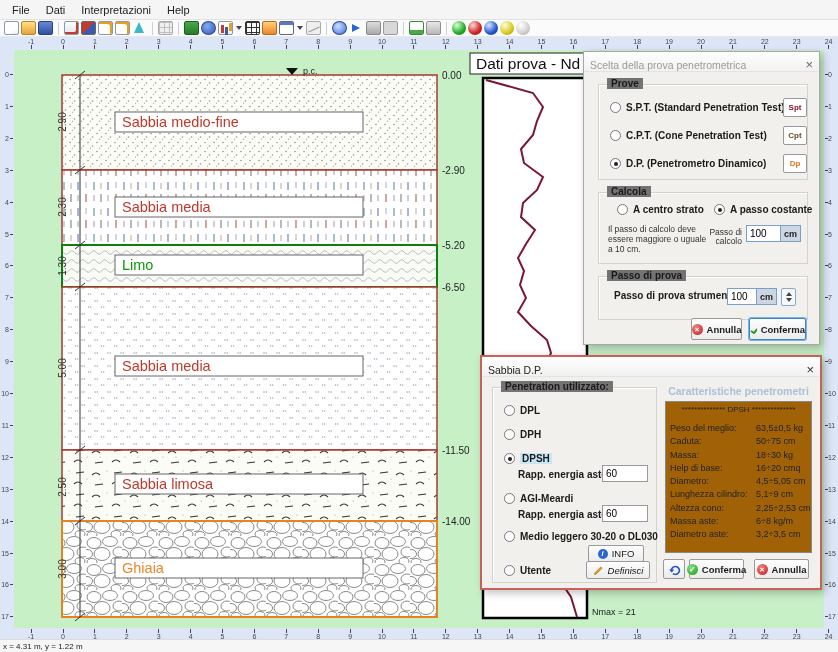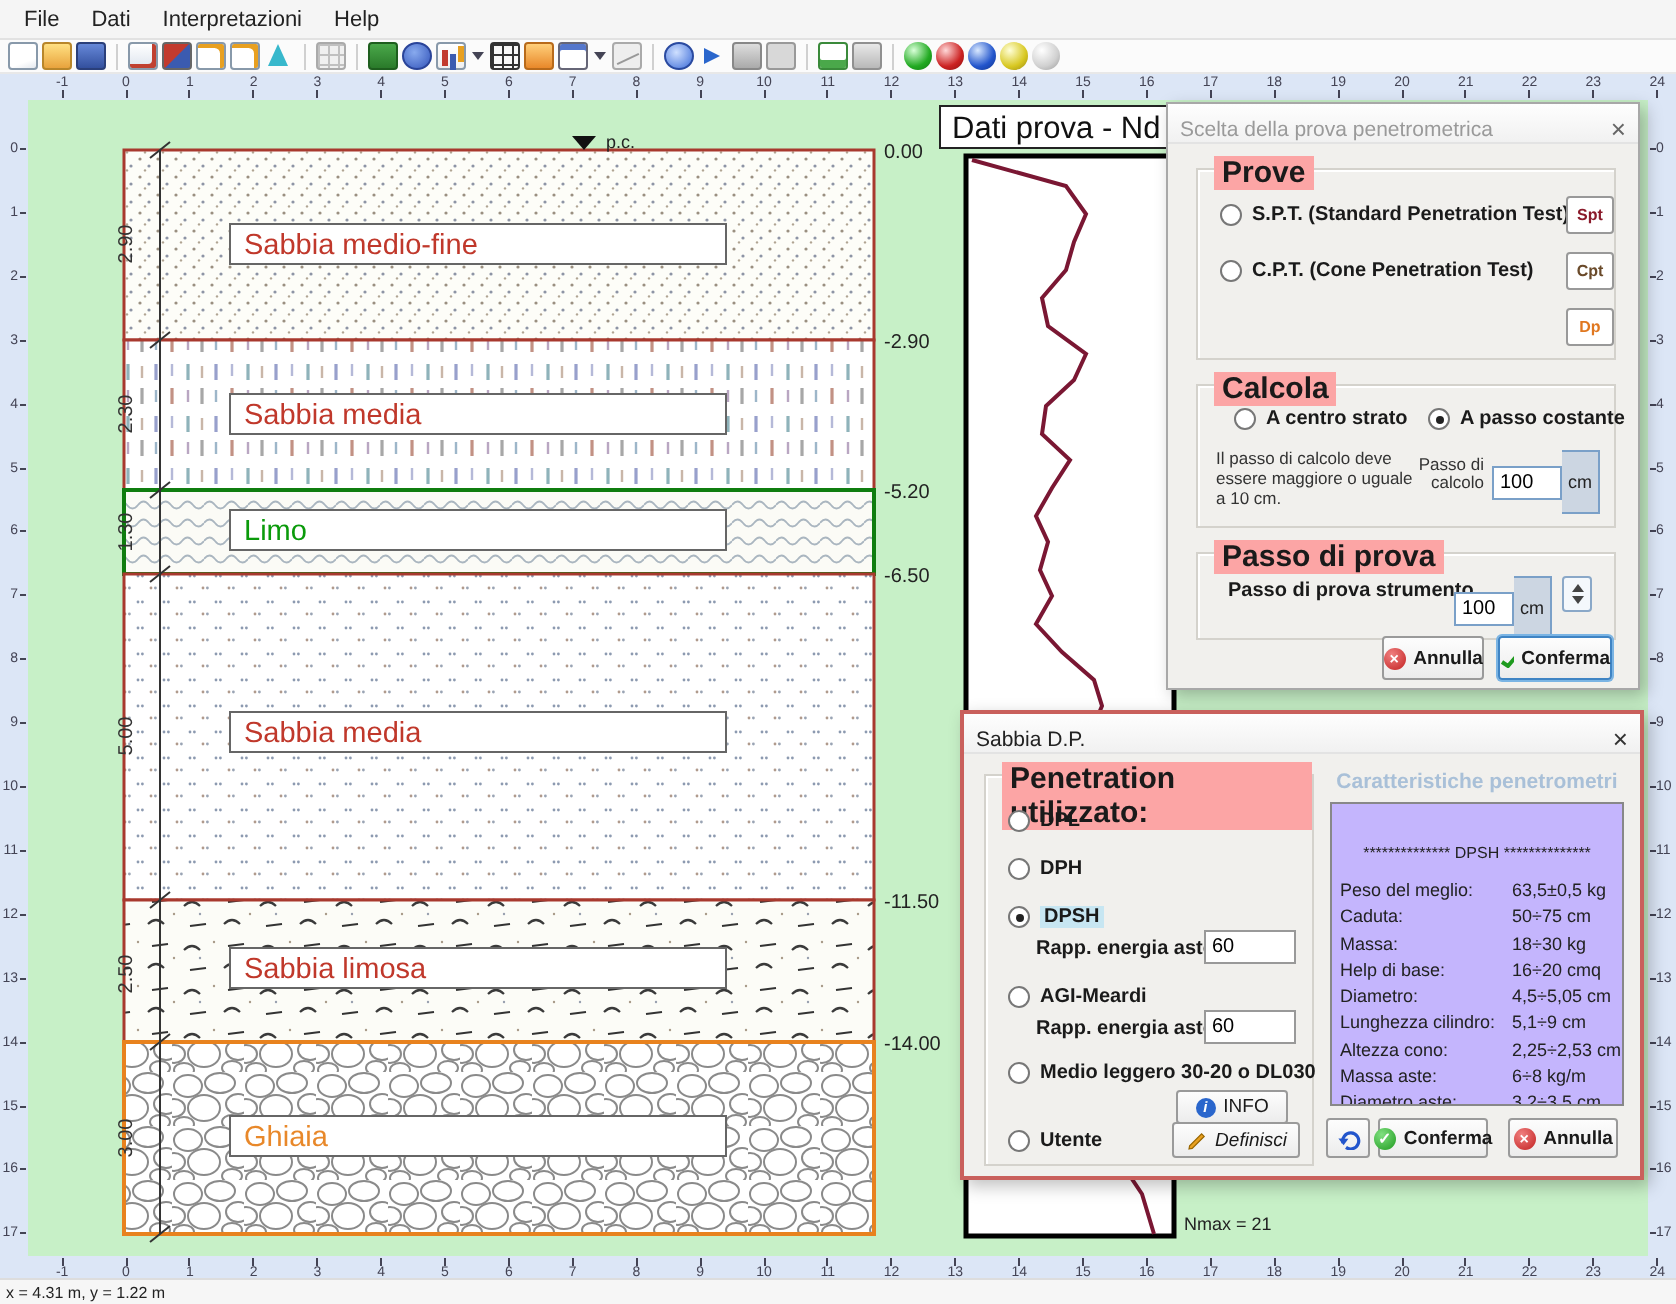--- a/index.html
+++ b/index.html
@@ -70,48 +70,48 @@
   
   .statusbar{position:absolute;top:639px;left:0;width:838px;height:13px;background:#f6f6f6;
     border-top:1px solid #ddd;font-size:8px;color:#222;padding:2px 0 16px 3px;}
 
   
   .dialog{position:absolute;background:#f1f0ed;border:1px solid #a8a8a8;box-shadow:3px 3px 8px rgba(0,0,0,.25);z-index:10;}
   .titlebar{height:20px;background:linear-gradient(#fefefe,#f1f1f1);border-bottom:1px solid #e3e3e3;
     display:flex;align-items:flex-end;padding:0 6px;font-size:10.5px;}
   .titlebar .close{margin-left:auto;font-size:13px;color:#666;line-height:13px;cursor:default;}
   .grp{position:absolute;border:1px solid #d4d2cc;box-shadow:inset 1px 1px 0 #fff;}
-  .grp-legend{position:absolute;top:-7px;left:8px;background:#fca5a5;padding:0 4px;font-weight:bold;font-size:15px;color:#1a1a1a;}
+  .grp-legend{position:absolute;top:-7px;left:8px;background:#737373;padding:0 4px;font-weight:bold;font-size:10px;color:#1a1a1a;}
   .radio{width:11px;height:11px;border:1px solid #777;border-radius:50%;background:#fff;display:inline-block;position:relative;flex:0 0 auto;}
   .radio.sel::after{content:'';position:absolute;left:2.5px;top:2.5px;width:4px;height:4px;background:#222;border-radius:50%;}
   .rlabel{font-weight:bold;font-size:10px;color:#1a1a1a;white-space:nowrap;}
   .row{position:absolute;display:flex;align-items:center;gap:5px;}
   .badge{width:24px;height:19px;background:#fff;border:1px solid #999;border-radius:2px;
     font-size:8px;font-weight:bold;display:flex;align-items:center;justify-content:center;}
   .txt{width:35px;height:17px;border:1px solid #7aa0c8;font-size:10px;padding:1px 3px;background:#fff;}
-  .unit{height:32px;background:#ccd6e2;border:1px solid #7aa0c8;border-left:none;font-size:9px;
-    display:flex;align-items:center;padding:0 3px;color:#222;}
+  .unit{height:17px;background:#ccd6e2;border:1px solid #7aa0c8;border-left:none;font-size:9px;
+    display:flex;align-items:center;padding:0 3px;color:#222;font-weight:bold;}
   .spin{width:15px;height:18px;border:1px solid #8aa8c8;background:#f4f8fc;display:flex;flex-direction:column;align-items:center;justify-content:center;gap:2px;border-radius:2px;}
   .spin b{width:0;height:0;border-left:3px solid transparent;border-right:3px solid transparent;}
   .spin b.up{border-bottom:4px solid #444;}
   .spin b.dn{border-top:4px solid #444;}
   .btn{position:absolute;height:22px;background:linear-gradient(#fdfdfd,#ececec);border:1px solid #9a9a9a;border-radius:2px;
     font-size:9.5px;font-weight:bold;color:#1a1a1a;display:flex;align-items:center;justify-content:center;gap:4px;}
   .btn.focus{border:1px solid #3f84c4;box-shadow:0 0 0 1px #7ab4e4;}
   .ico-x{width:11px;height:11px;border-radius:50%;background:radial-gradient(circle at 35% 30%,#f08080,#c22020);
     color:#fff;font-size:8px;font-weight:bold;line-height:11px;text-align:center;flex:0 0 auto;}
   .ico-check{width:11px;height:11px;border-radius:50%;background:radial-gradient(circle at 35% 30%,#80e080,#1e9a1e);
     color:#fff;font-size:8px;font-weight:bold;line-height:11px;text-align:center;flex:0 0 auto;}
   .ico-info{width:10px;height:10px;border-radius:50%;background:#2a66cc;color:#fff;font-size:7.5px;font-weight:bold;
     line-height:10px;text-align:center;font-style:italic;flex:0 0 auto;}
   .note{position:absolute;font-size:8.5px;color:#333;line-height:10px;}
   .minilabel{position:absolute;font-size:8.5px;color:#333;text-align:right;line-height:9px;}
   .hl{background:#c7e6f2;padding:0 2px;}
   .spec-title{position:absolute;font-weight:bold;font-size:10.5px;color:#a9c0d8;text-align:center;}
-  .spec-box{position:absolute;background:#c4b5fd;border:1px solid #888;padding:20px 4px;overflow:hidden;}
+  .spec-box{position:absolute;background:#a16207;border:1px solid #888;padding:3px 4px;overflow:hidden;}
   .spec-head{font-size:8px;color:#222;text-align:center;white-space:nowrap;margin-bottom:8px;}
   .spec-row{display:flex;font-size:9px;color:#222;line-height:13.3px;white-space:nowrap;}
   .spec-row span:first-child{flex:0 0 86px;}
   .dp-dialog{border:2px solid #c9605c;}
 </style>
 </head>
 <body>
 
 <div class="menubar">
   <span class="menu-item">File</span>
@@ -376,20 +376,24 @@
     <div class="row" style="left:26px;top:50px;width:205px;">
       <span class="radio"></span>
       <span class="rlabel">S.P.T. (Standard Penetration Test)</span>
     </div>
     <div class="badge" style="position:absolute;left:199px;top:46px;color:#8a1a2a;">Spt</div>
     <div class="row" style="left:26px;top:78px;width:205px;">
       <span class="radio"></span>
       <span class="rlabel">C.P.T. (Cone Penetration Test)</span>
     </div>
     <div class="badge" style="position:absolute;left:199px;top:74px;color:#6a4a2a;">Cpt</div>
+    <div class="row" style="left:26px;top:106px;width:205px;">
+      <span class="radio sel"></span>
+      <span class="rlabel">D.P.   (Penetrometro Dinamico)</span>
+    </div>
     <div class="badge" style="position:absolute;left:199px;top:102px;color:#e07820;">Dp</div>
 
     <div class="grp" style="left:14px;top:140px;width:210px;height:72px;">
       <span class="grp-legend">Calcola</span>
     </div>
     <div class="row" style="left:33px;top:152px;">
       <span class="radio"></span>
       <span class="rlabel">A centro strato</span>
     </div>
     <div class="row" style="left:130px;top:152px;">

